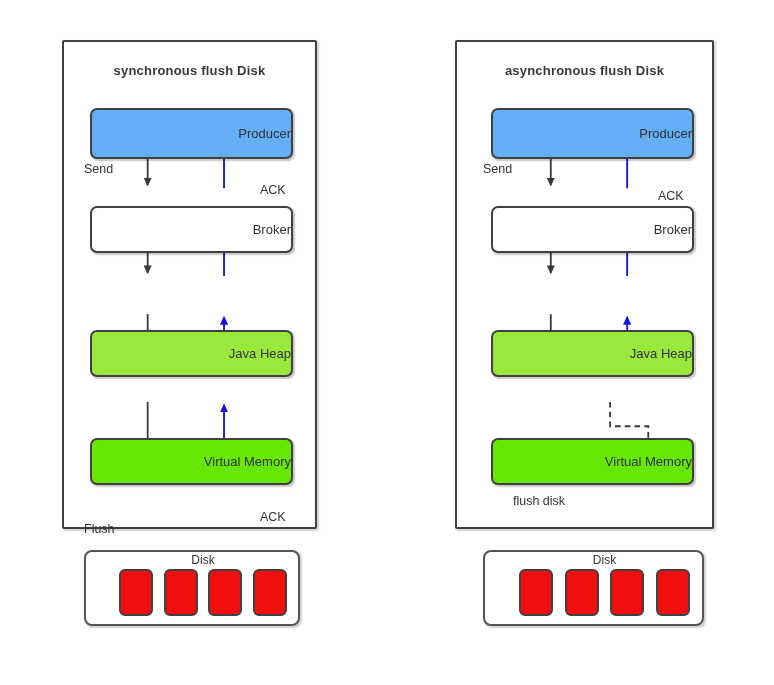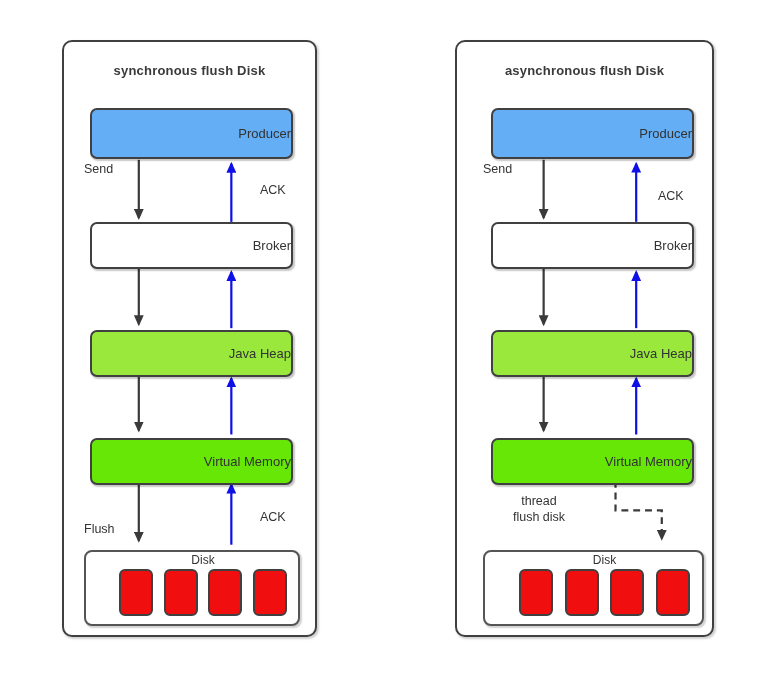--- a/index.html
+++ b/index.html
@@ -5,22 +5,22 @@
   :root{
     --bg:#ffffff; --text:#333333; --border:#404040;
     --blue:#63aef5; --jheap:#9ae83c; --vmem:#66e705; --red:#f10e0e;
     --ink:#3a3a3a; --arrow-blue:#0f0fe8;
   }
   *{box-sizing:border-box;}
   html,body{margin:0;padding:0;background:var(--bg);}
   body{font-family:"Liberation Sans","DejaVu Sans",sans-serif;color:var(--text);}
   .canvas{position:relative;width:774px;height:685px;background:var(--bg);overflow:hidden;}
 
-  .panel{position:absolute;top:40px;height:597px;background:#fff;
-         border:2px solid var(--border);border-radius:10px;
+  .panel{position:absolute;top:40px;height:489px;background:#fff;
+         border:2px solid var(--border);border-radius:2px;
          box-shadow:1.5px 1.5px 2px rgba(0,0,0,.18);}
   .panel-sync{left:62px;width:255px;}
   .panel-async{left:455px;width:259px;}
 
   .arrows{position:absolute;left:0;top:0;width:100%;height:100%;pointer-events:none;}
   .ln-black{stroke:var(--ink);stroke-width:2.25;fill:none;}
   .ln-blue{stroke:var(--arrow-blue);stroke-width:2.25;fill:none;}
   .ln-dash{stroke:var(--ink);stroke-width:2.25;fill:none;stroke-dasharray:7 5;}
   .mk-black{fill:var(--ink);}
   .mk-blue{fill:var(--arrow-blue);}
@@ -28,21 +28,21 @@
   .ptitle{position:absolute;top:21px;left:0;right:0;text-align:center;
           font-weight:bold;font-size:13px;letter-spacing:.2px;color:var(--ink);}
 
   .box{position:absolute;left:26px;width:203px;height:47px;background:#fff;
        border:2px solid var(--border);border-radius:7px;
        display:flex;align-items:center;justify-content:flex-end;
        font-size:13px;color:var(--text);
        box-shadow:1.5px 1.5px 1.5px rgba(0,0,0,.22);}
   .panel-async .box{left:34px;}
   .producer{top:66px;height:51px;background:var(--blue);}
-  .broker{top:180px;padding-left:36px;}
+  .broker{top:164px;padding-left:36px;}
   .java-heap{top:288px;background:var(--jheap);}
   .virtual-memory{top:396px;background:var(--vmem);}
 
   .disk{position:absolute;left:20px;top:508px;width:216px;height:76px;background:#fff;
         border:2px solid #555;border-radius:8px;
         box-shadow:1.5px 1.5px 1.5px rgba(0,0,0,.18);padding-left:22px;}
   .panel-async .disk{left:26px;width:221px;}
   .disk-label{text-align:center;font-size:12px;margin-top:1px;color:var(--text);}
   .disk-cells{display:flex;justify-content:space-evenly;margin-top:2px;}
   .disk-cell{width:34px;height:47px;background:var(--red);
@@ -143,21 +143,20 @@
       <span>Java Heap</span>
     </div>
     <div class="box virtual-memory">
       <span>Virtual Memory</span>
     </div>
 
     <div class="flow-label lbl-send">Send</div>
     <div class="flow-label lbl-ack-top">ACK</div>
 
     <div class="flow-label lbl-async">
-      <span>thread</span>
       <span>flush disk</span>
     </div>
 
     <div class="disk">
       <div class="disk-label">Disk</div>
       <div class="disk-cells">
         <div class="disk-cell"></div>
         <div class="disk-cell"></div>
         <div class="disk-cell"></div>
         <div class="disk-cell"></div>

